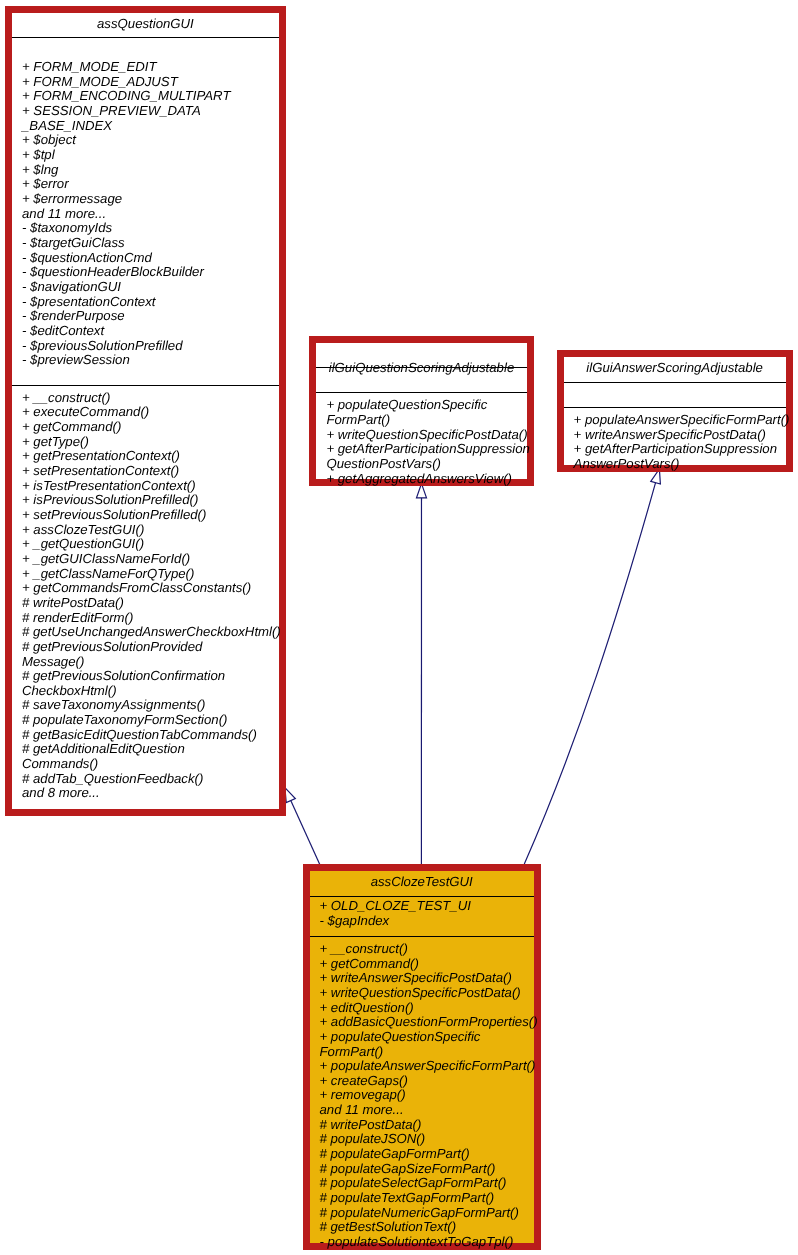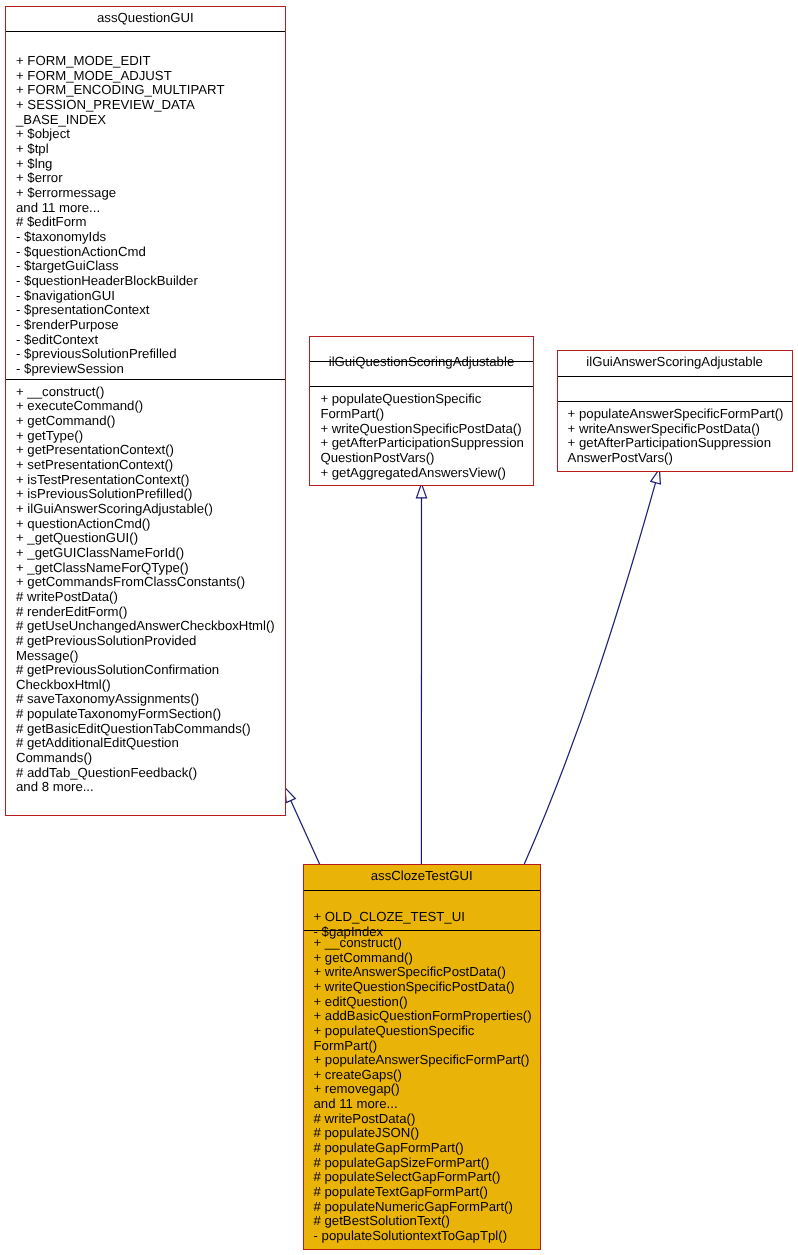--- a/index.html
+++ b/index.html
@@ -3,21 +3,21 @@
 <meta charset="utf-8">
 <title>assClozeTestGUI Class Inheritance Diagram</title>
 <style>
   html,body{margin:0;padding:0;background:#ffffff;}
   body{width:798px;height:1255px;position:relative;overflow:hidden;
        font-family:"Liberation Sans",sans-serif;font-size:13.2px;color:#000000;
        -webkit-font-smoothing:antialiased;text-rendering:geometricPrecision;}
   #graph{position:absolute;left:0;top:0;width:798px;height:1255px;
          filter:opacity(1);-webkit-font-smoothing:antialiased;}
   svg#edges{position:absolute;left:0;top:0;width:798px;height:1255px;z-index:1;}
-  .node{position:absolute;box-sizing:border-box;border:1px solid #b91c1c;background:#ffffff;z-index:2;}
+  .node{position:absolute;box-sizing:border-box;border:7px solid #b91c1c;background:#ffffff;z-index:2;font-style:italic;}
   .node.current{background:#bfbfbf;}
   .nodetitle{text-align:center;line-height:14.65px;box-sizing:border-box;white-space:nowrap;}
   .sect{box-sizing:border-box;border-top:1px solid #000000;}
   .row{line-height:14.65px;padding-left:10px;white-space:nowrap;}
 </style>
 </head>
 <body>
 
 <div id="graph">
 <svg id="edges" viewBox="0 0 798 1255" width="798" height="1255">
@@ -41,43 +41,42 @@
     <div class="row">+ FORM_MODE_ADJUST</div>
     <div class="row">+ FORM_ENCODING_MULTIPART</div>
     <div class="row">+ SESSION_PREVIEW_DATA</div>
     <div class="row">_BASE_INDEX</div>
     <div class="row">+ $object</div>
     <div class="row">+ $tpl</div>
     <div class="row">+ $lng</div>
     <div class="row">+ $error</div>
     <div class="row">+ $errormessage</div>
     <div class="row">and 11 more...</div>
-    <div class="row"># $editForm</div>
     <div class="row">- $taxonomyIds</div>
+    <div class="row">- $targetGuiClass</div>
     <div class="row">- $questionActionCmd</div>
-    <div class="row">- $targetGuiClass</div>
     <div class="row">- $questionHeaderBlockBuilder</div>
     <div class="row">- $navigationGUI</div>
     <div class="row">- $presentationContext</div>
     <div class="row">- $renderPurpose</div>
     <div class="row">- $editContext</div>
     <div class="row">- $previousSolutionPrefilled</div>
     <div class="row">- $previewSession</div>
   </div>
   <div class="sect" style="height:435.65px;padding-top:4.85px;">
     <div class="row">+ __construct()</div>
     <div class="row">+ executeCommand()</div>
     <div class="row">+ getCommand()</div>
     <div class="row">+ getType()</div>
     <div class="row">+ getPresentationContext()</div>
     <div class="row">+ setPresentationContext()</div>
     <div class="row">+ isTestPresentationContext()</div>
     <div class="row">+ isPreviousSolutionPrefilled()</div>
-    <div class="row">+ ilGuiAnswerScoringAdjustable()</div>
-    <div class="row">+ questionActionCmd()</div>
+    <div class="row">+ setPreviousSolutionPrefilled()</div>
+    <div class="row">+ assClozeTestGUI()</div>
     <div class="row">+ _getQuestionGUI()</div>
     <div class="row">+ _getGUIClassNameForId()</div>
     <div class="row">+ _getClassNameForQType()</div>
     <div class="row">+ getCommandsFromClassConstants()</div>
     <div class="row"># writePostData()</div>
     <div class="row"># renderEditForm()</div>
     <div class="row"># getUseUnchangedAnswerCheckboxHtml()</div>
     <div class="row"># getPreviousSolutionProvided</div>
     <div class="row">Message()</div>
     <div class="row"># getPreviousSolutionConfirmation</div>
@@ -110,21 +109,21 @@
   </div>
   <div class="sect" style="height:69.40px;padding-top:4.85px;">
     <div class="row">+ populateAnswerSpecificFormPart()</div>
     <div class="row">+ writeAnswerSpecificPostData()</div>
     <div class="row">+ getAfterParticipationSuppression</div>
     <div class="row">AnswerPostVars()</div>
   </div>
 </div>
 <div class="node current" style="left: 302.5px; top: 864.4px; width: 238.4px; height: 385.15px; background: #eab308;">
   <div class="nodetitle" style="height:24.60px;padding-top:4.10px;">assClozeTestGUI</div>
-  <div class="sect" style="height:40.10px;padding-top:19px;">
+  <div class="sect" style="height:40.10px;padding-top:2px;">
     <div class="row">+ OLD_CLOZE_TEST_UI</div>
     <div class="row">- $gapIndex</div>
   </div>
   <div class="sect" style="height:318.45px;padding-top:4.85px;">
     <div class="row">+ __construct()</div>
     <div class="row">+ getCommand()</div>
     <div class="row">+ writeAnswerSpecificPostData()</div>
     <div class="row">+ writeQuestionSpecificPostData()</div>
     <div class="row">+ editQuestion()</div>
     <div class="row">+ addBasicQuestionFormProperties()</div>

